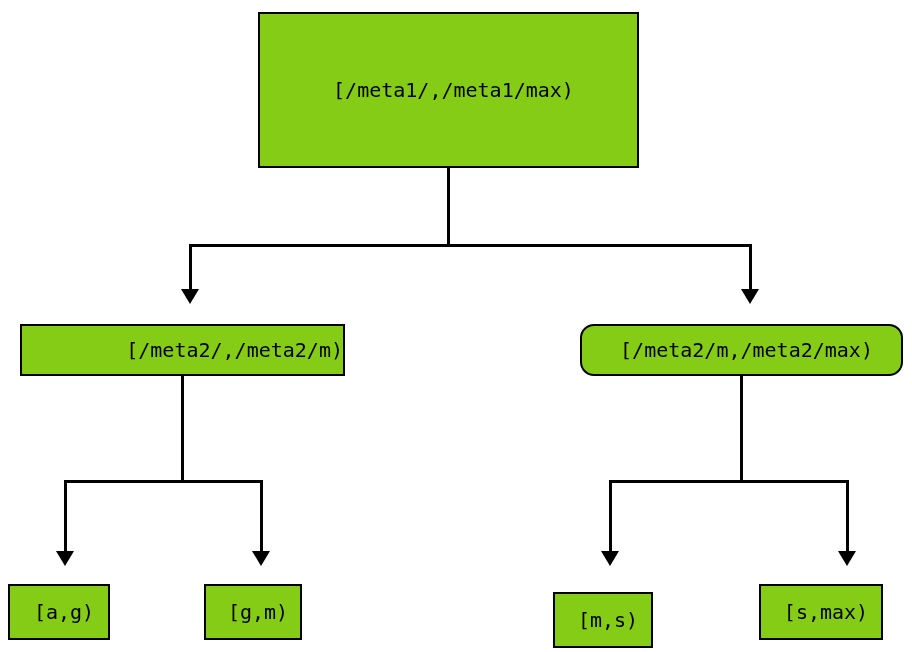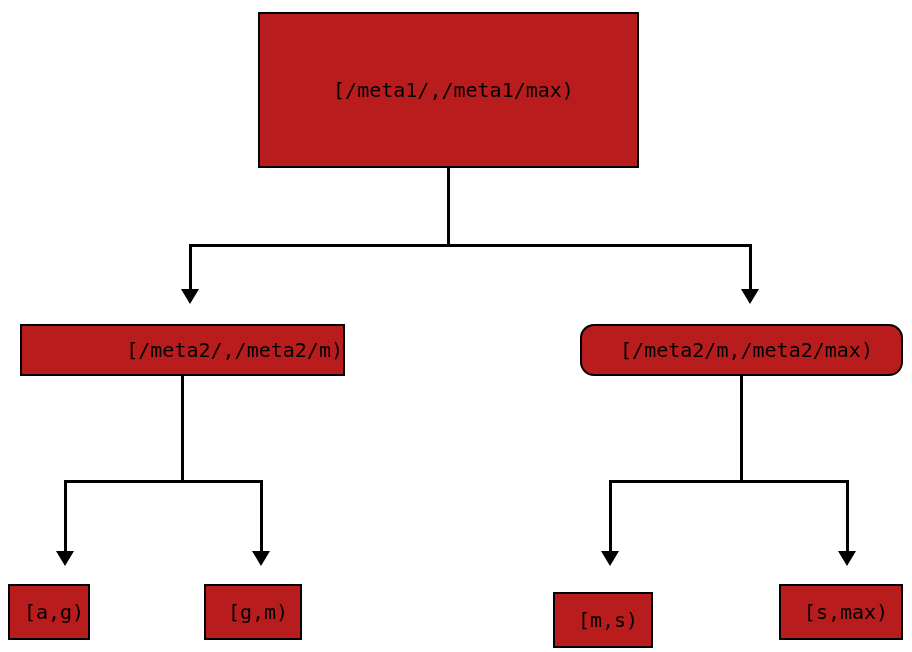--- a/index.html
+++ b/index.html
@@ -15,21 +15,21 @@
     position: relative;
     width: 912px;
     height: 652px;
     background: #ffffff;
     overflow: hidden;
   }
   .node {
     position: absolute;
     box-sizing: border-box;
     border: 2px solid #000000;
-    background: #b91c1c;
+    background: #84cc16;
     display: flex;
     align-items: center;
     justify-content: center;
     color: #000000;
     white-space: pre;
     line-height: 1;
     padding-left: 10px;
   }
   .node-label {
     display: block;
@@ -57,40 +57,40 @@
     top: 324px;
     width: 323px;
     height: 52px;
     font-size: 20px;
     border-radius: 14px;
   }
   
   #node-leaf-ag {
     left: 8px;
     top: 584px;
-    width: 82px;
+    width: 102px;
     height: 56px;
     font-size: 20px;
   }
   #node-leaf-gm {
     left: 204px;
     top: 584px;
     width: 98px;
     height: 56px;
     font-size: 20px;
   }
   #node-leaf-ms {
     left: 553px;
     top: 592px;
     width: 100px;
     height: 56px;
     font-size: 20px;
   }
   #node-leaf-smax {
-    left: 779px;
+    left: 759px;
     top: 584px;
     width: 124px;
     height: 56px;
     font-size: 20px;
   }
   
   .edge-v {
     position: absolute;
     width: 3px;
     background: #000000;

